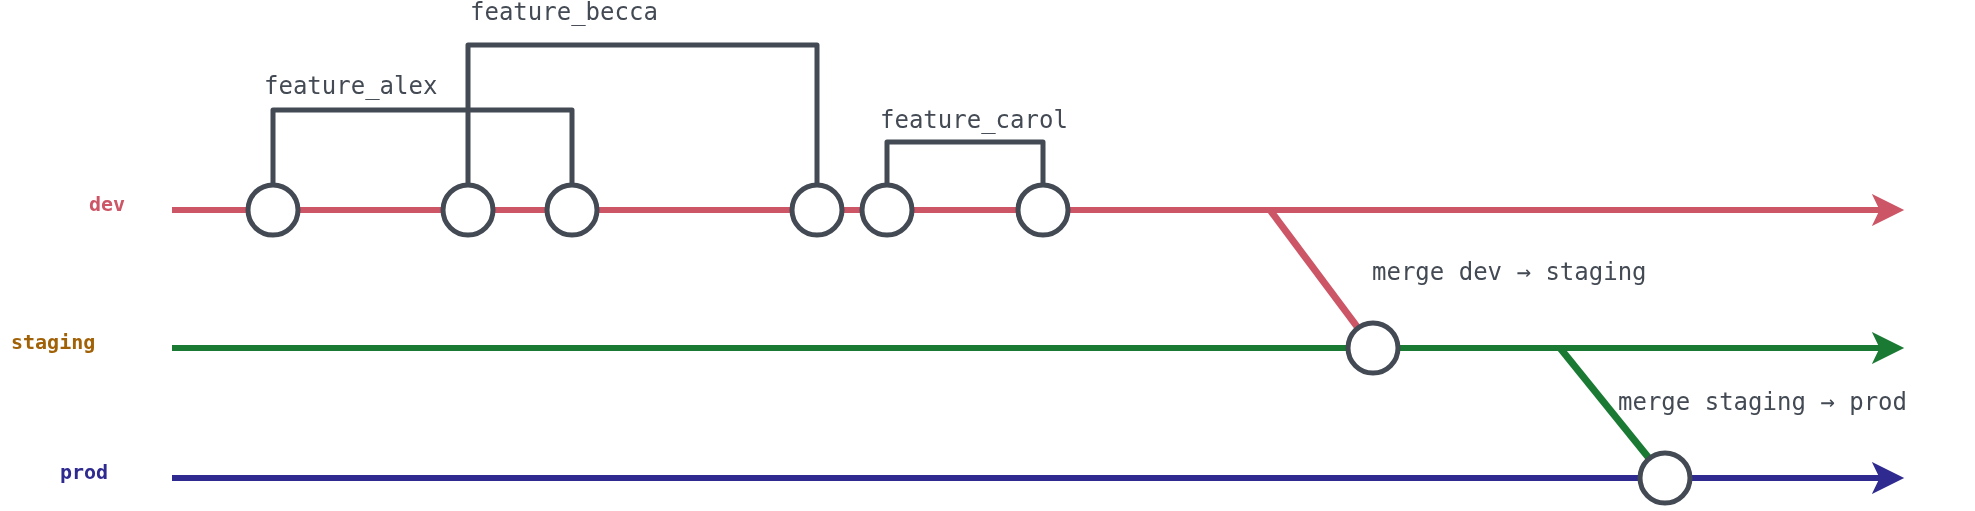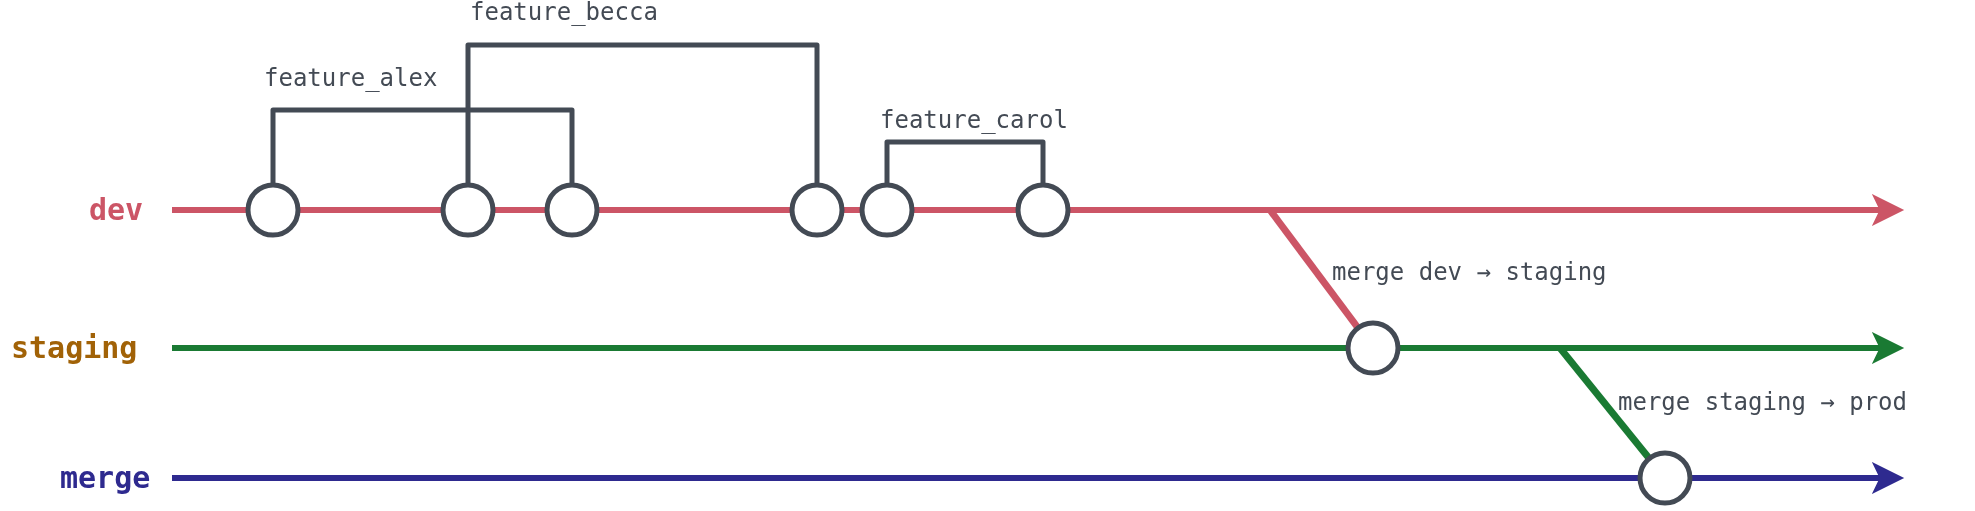--- a/index.html
+++ b/index.html
@@ -1,19 +1,19 @@
 <!DOCTYPE html>
 <html><head>
 <meta charset="utf-8">
 <style>
   html,body{margin:0;padding:0;background:#ffffff;}
   body{width:1975px;height:511px;font-family:"DejaVu Sans Mono","Liberation Mono",monospace;overflow:hidden;}
   #stage{position:relative;width:1975px;height:511px;background:#ffffff;}
   svg#graph{position:absolute;left:0;top:0;width:1975px;height:511px;display:block;}
-  .lane-label{position:absolute;font-weight:bold;font-size:30px;letter-spacing:0px;white-space:nowrap;}
+  .lane-label{position:absolute;font-weight:bold;font-size:20px;letter-spacing:0px;white-space:nowrap;}
   .lane-label.dev{color:#cc5566;left:89px;top:192px;}
   .lane-label.staging{color:#a16207;left:11px;top:330px;}
   .lane-label.prod{color:#2e2a8f;left:60px;top:460px;}
   .feat-label{position:absolute;font-size:24px;color:#434a54;white-space:nowrap;}
   .merge-label{position:absolute;font-size:24px;color:#434a54;white-space:nowrap;}
 </style>
 </head>
 <body>
 
 <div id="stage">
@@ -55,22 +55,22 @@
       <circle cx="817" cy="210" r="25" fill="#ffffff" stroke="#434a54" stroke-width="5"></circle>
       <circle cx="887" cy="210" r="25" fill="#ffffff" stroke="#434a54" stroke-width="5"></circle>
       <circle cx="1043" cy="210" r="25" fill="#ffffff" stroke="#434a54" stroke-width="5"></circle>
       <circle cx="1373" cy="348" r="25" fill="#ffffff" stroke="#434a54" stroke-width="5"></circle>
       <circle cx="1665" cy="478" r="25" fill="#ffffff" stroke="#434a54" stroke-width="5"></circle>
     </g>
   </svg>
 
   <div class="lane-label dev">dev</div>
   <div class="lane-label staging">staging</div>
-  <div class="lane-label prod">merge</div>
+  <div class="lane-label prod">prod</div>
 
-  <div class="feat-label" style="left:264px;top:64px;">feature_alex</div>
+  <div class="feat-label" style="left:264px;top:72px;">feature_alex</div>
   <div class="feat-label" style="left:470px;top:-2px;">feature_becca</div>
   <div class="feat-label" style="left:880px;top:106px;">feature_carol</div>
 
-  <div class="merge-label" style="left:1332px;top:258px;">merge dev → staging</div>
+  <div class="merge-label" style="left:1372px;top:258px;">merge dev → staging</div>
   <div class="merge-label" style="left:1618px;top:388px;">merge staging → prod</div>
 
 </div>
 
 </body></html>

